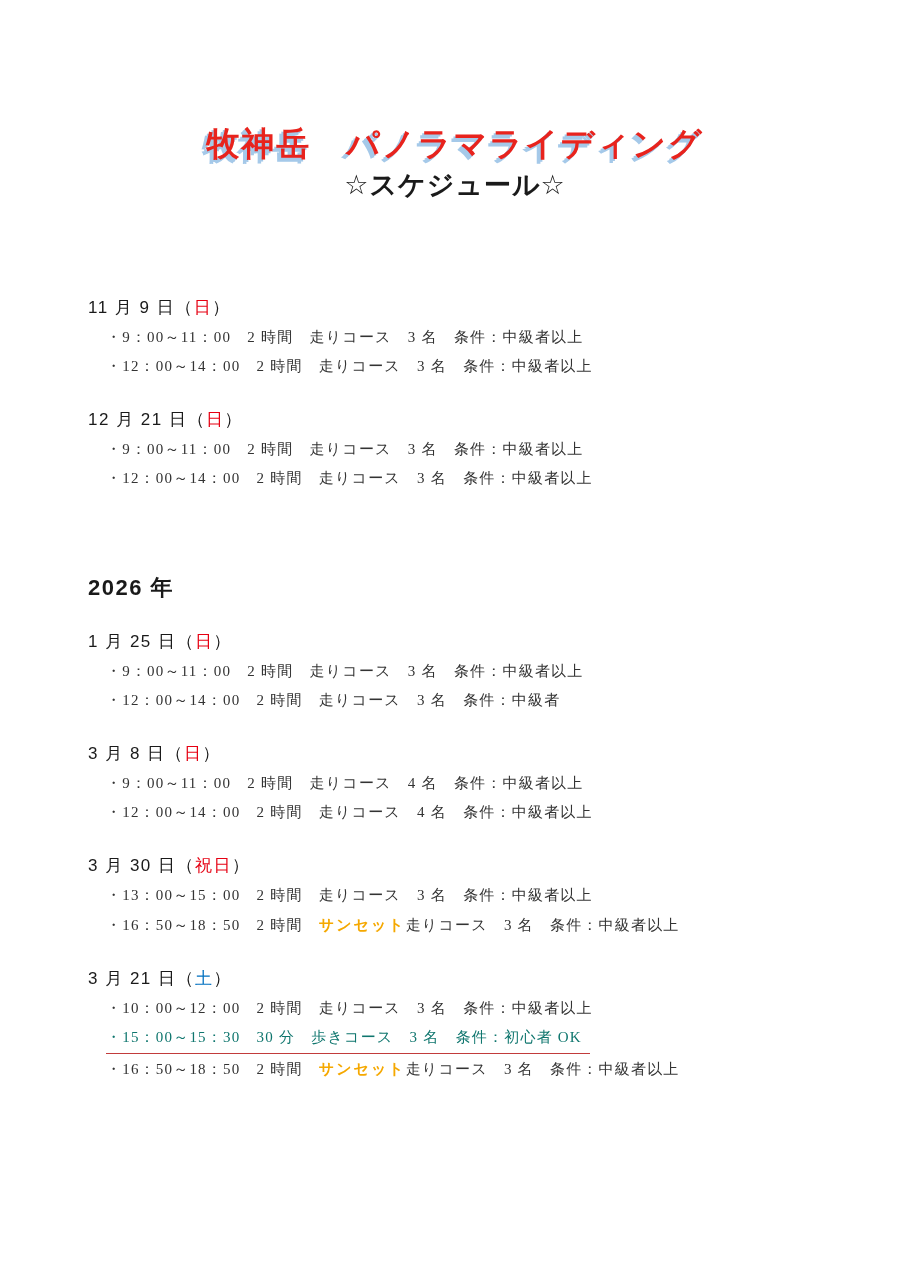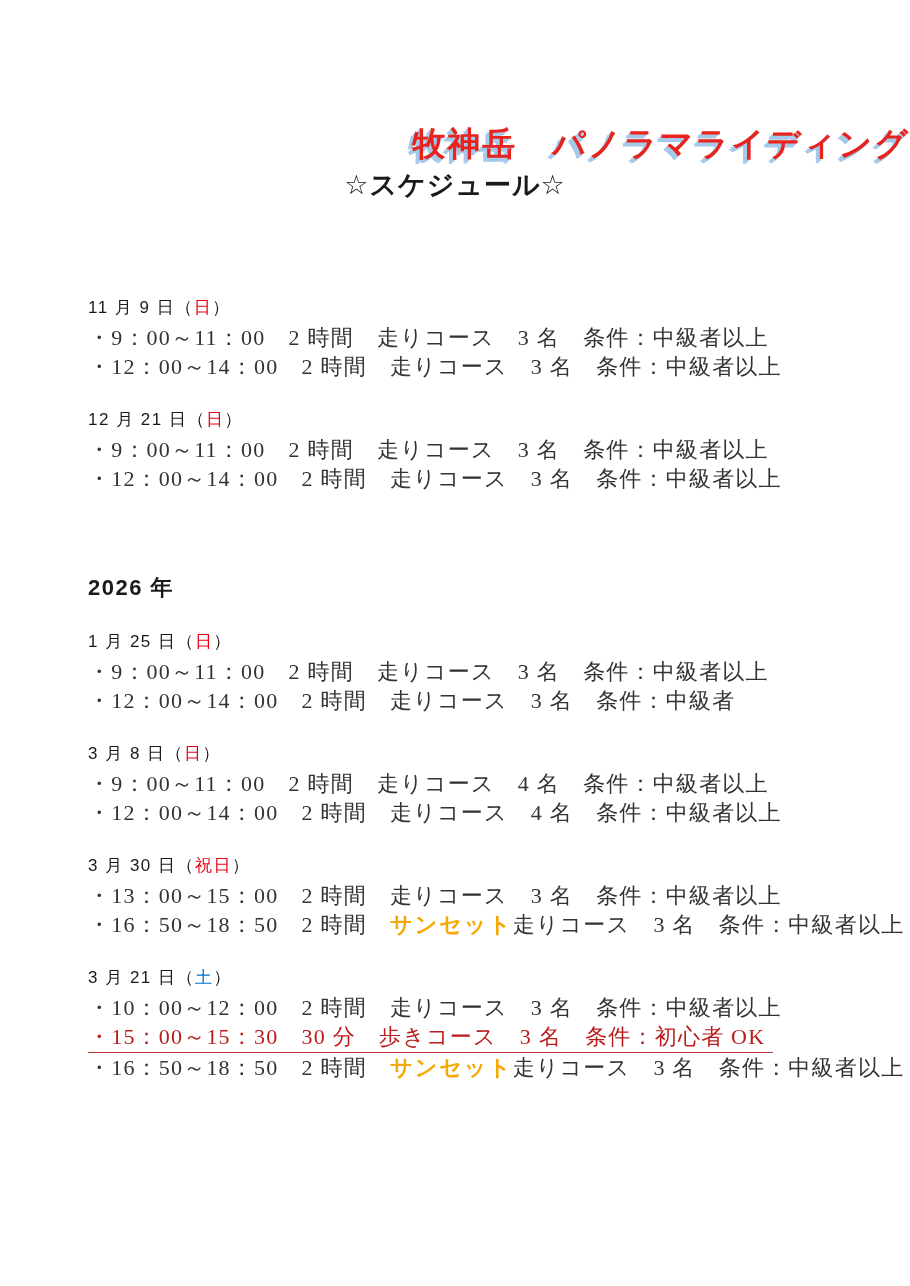--- a/index.html
+++ b/index.html
@@ -16,21 +16,21 @@
   }
   .page {
     position: relative;
     width: 910px;
     height: 1286px;
     background: #ffffff;
   }
   .title {
     margin: 0;
     padding-top: 122px;
-    text-align: right;
+    text-align: center;
     font-size: 33px;
     font-weight: bold;
     letter-spacing: 2px;
     color: var(--title-red, #e8231d);
     text-shadow: -4px 4px 0 var(--title-shadow-blue, #a5c9e9),
                  -2px 2px 0 var(--title-shadow-blue, #a5c9e9);
     white-space: nowrap;
   }
   .subtitle {
     text-align: center;
@@ -58,25 +58,26 @@
     margin-top: 80px;
     margin-bottom: 24px;
     font-size: 22px;
     font-weight: bold;
     letter-spacing: 1.5px;
     line-height: 30px;
     color: var(--heading-black, #1a1a1a);
   }
   .schedule-row {
     font-family: "Liberation Serif", "DejaVu Serif", serif;
-    font-size: 22px;
+    font-size: 15px;
     letter-spacing: 1.2px;
     line-height: 29px;
     color: #333333;
     white-space: nowrap;
+    margin-left: 18px;
   }
   .schedule-row .row-inner {
     display: inline-block;
   }
   .schedule-row.underlined .row-inner {
     border-bottom: 1.5px solid var(--beginner-red, #c23b3b);
     padding-bottom: 1px;
     padding-right: 8px;
   }
   .sunset-label {
@@ -116,17 +117,17 @@
         <div class="schedule-row"><span class="row-inner"><span>・12：00～14：00　2 時間　走りコース　4 名　条件：中級者以上</span></span></div>
       </section>
       <section class="schedule-section">
         <div class="date-heading"><span>3 月 30 日（</span><span style="color: rgb(230, 0, 18);">祝日</span><span>）</span></div>
         <div class="schedule-row"><span class="row-inner"><span>・13：00～15：00　2 時間　走りコース　3 名　条件：中級者以上</span></span></div>
         <div class="schedule-row"><span class="row-inner"><span>・16：50～18：50　2 時間　</span><span class="sunset-label" style="color: rgb(245, 168, 0);">サンセット</span><span>走りコース　3 名　条件：中級者以上</span></span></div>
       </section>
       <section class="schedule-section">
         <div class="date-heading"><span>3 月 21 日（</span><span style="color: rgb(0, 112, 192);">土</span><span>）</span></div>
         <div class="schedule-row"><span class="row-inner"><span>・10：00～12：00　2 時間　走りコース　3 名　条件：中級者以上</span></span></div>
-        <div class="schedule-row underlined"><span class="row-inner" style="color: #b91c1c;"><span>・15：00～15：30　30 分　歩きコース　3 名　条件：初心者 OK</span></span></div>
+        <div class="schedule-row underlined"><span class="row-inner" style="color: #0f766e;"><span>・15：00～15：30　30 分　歩きコース　3 名　条件：初心者 OK</span></span></div>
         <div class="schedule-row"><span class="row-inner"><span>・16：50～18：50　2 時間　</span><span class="sunset-label" style="color: rgb(245, 168, 0);">サンセット</span><span>走りコース　3 名　条件：中級者以上</span></span></div>
       </section>
     </main>
 </div>
 
 </body></html>

